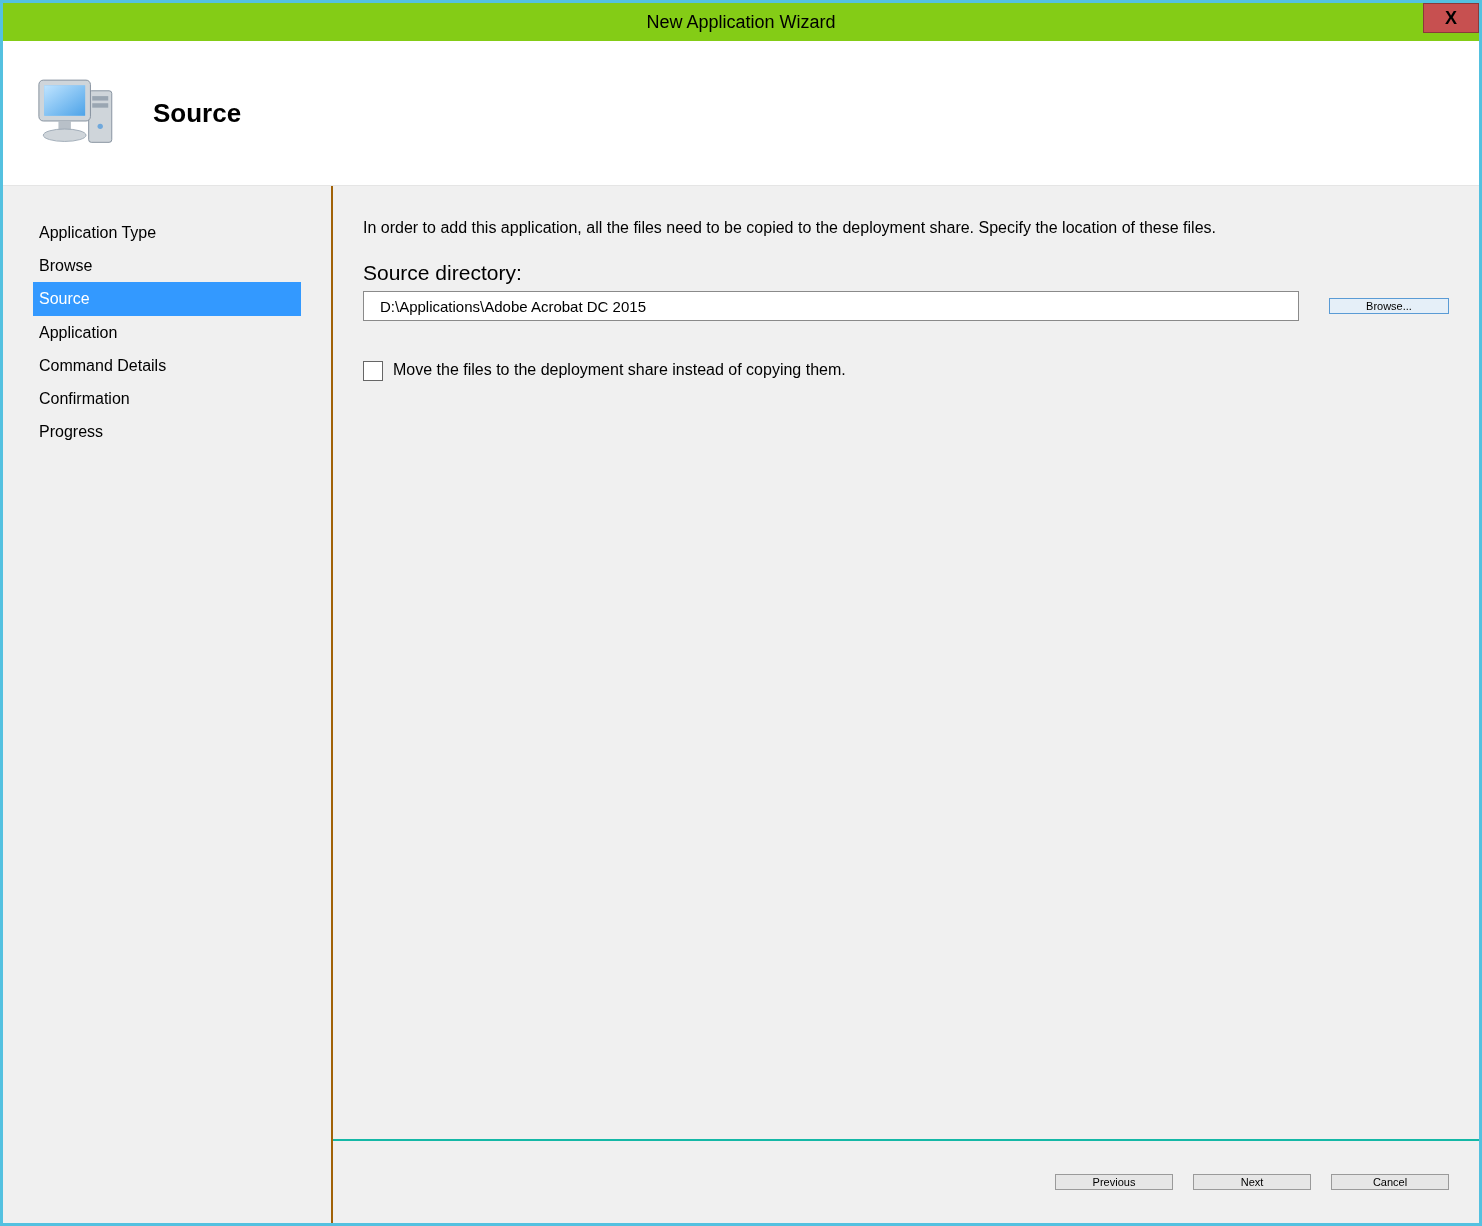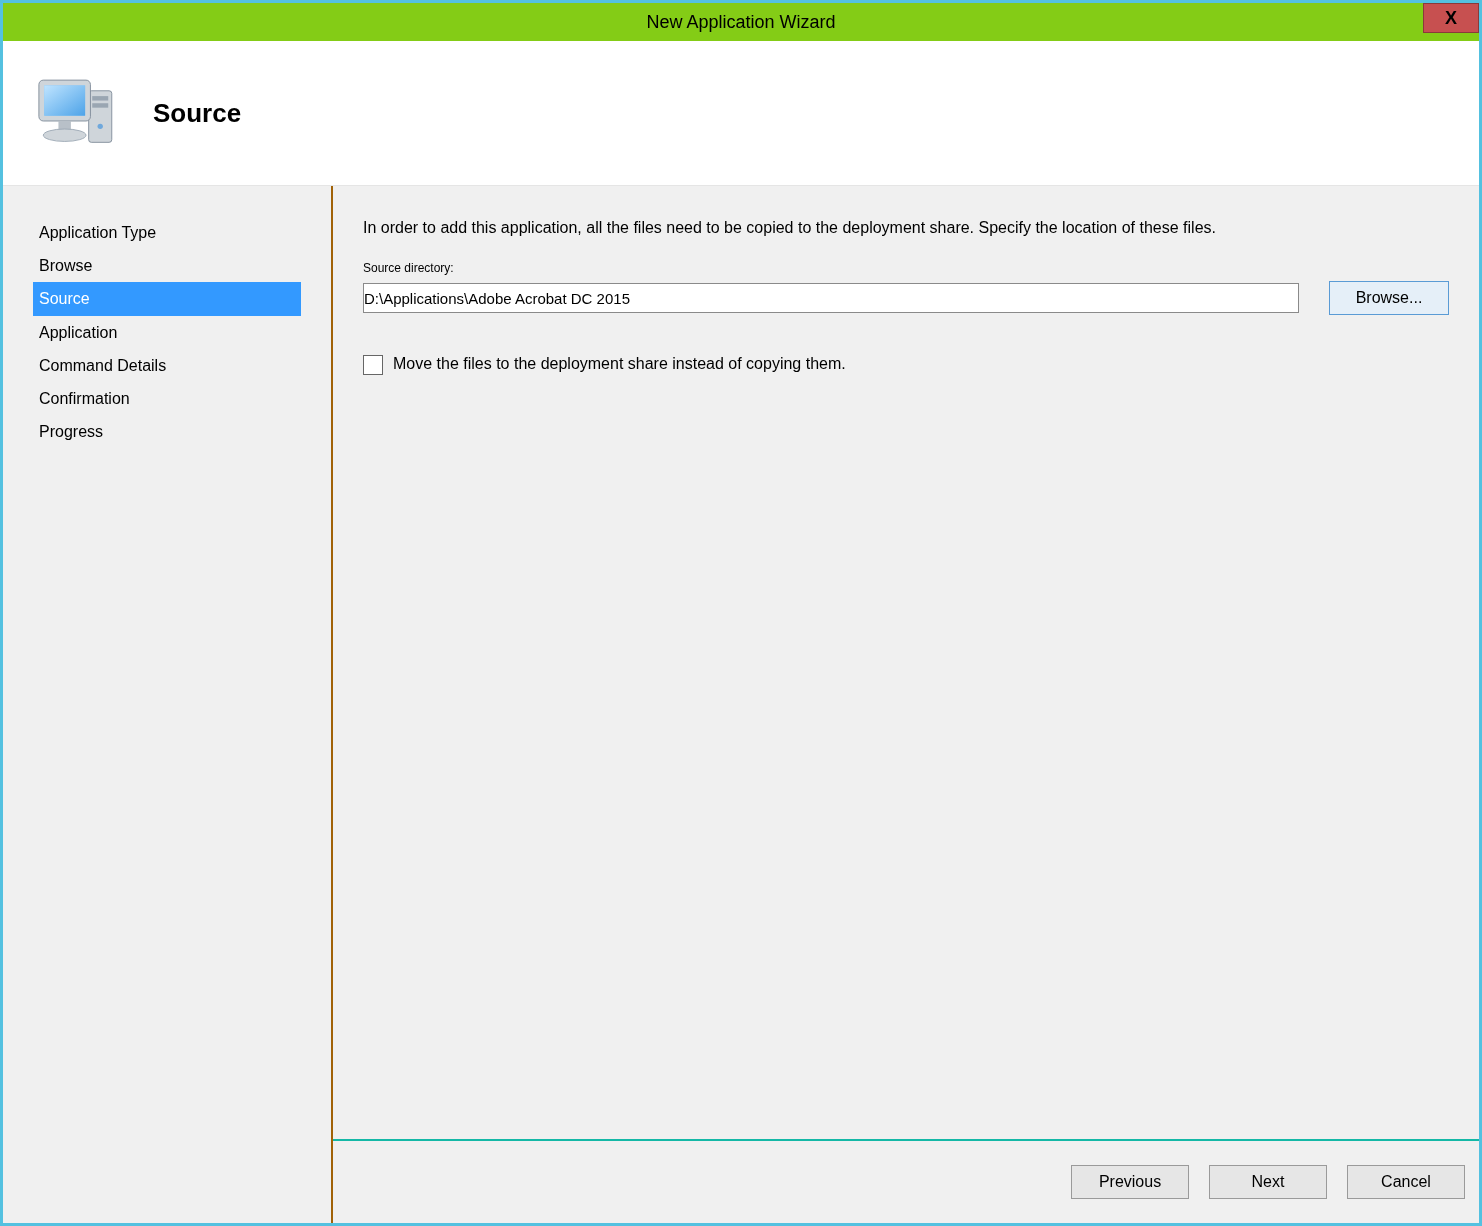--- a/index.html
+++ b/index.html
@@ -101,44 +101,44 @@
     background: #f0f0f0;
     padding: 30px 30px 0 30px;
     border-bottom: 2px solid #14b8a6;
   }
   .content p.desc {
     margin: 0 0 22px 0;
     font-size: 16px;
     line-height: 1.45;
   }
   .label {
-    font-size: 12px;
+    font-size: 21px;
     margin-bottom: 6px;
   }
   .row {
     display: flex;
     align-items: center;
     gap: 30px;
     margin-bottom: 40px;
   }
   .textbox {
     flex: 1;
     height: 30px;
     border: 1px solid #8a8a8a;
     background: #fff;
-    padding: 0 0;
+    padding: 0 16px;
     font-size: 15px;
     font-family: inherit;
   }
   .btn {
     min-width: 120px;
-    height: 34px;
+    height: 16px;
     border: 1px solid #9a9a9a;
     background: #e6e6e6;
-    font-size: 16px;
+    font-size: 11px;
     font-family: inherit;
     cursor: default;
     padding: 0 14px;
   }
   .browse-btn {
     border: 1px solid #5a9bd5;
     background: #e5eff8;
   }
   .check-row {
     display: flex;
@@ -150,21 +150,21 @@
     height: 20px;
     border: 1px solid #666;
     background: #fff;
   }
   .footer {
     height: 82px;
     display: flex;
     align-items: center;
     justify-content: flex-end;
     gap: 20px;
-    padding-right: 14px;
+    padding-right: 30px;
     background: #f0f0f0;
   }
   .footer .btn { min-width: 118px; }
 </style>
 </head>
 <body>
 
 <div class="window">
 
   <div class="titlebar">

